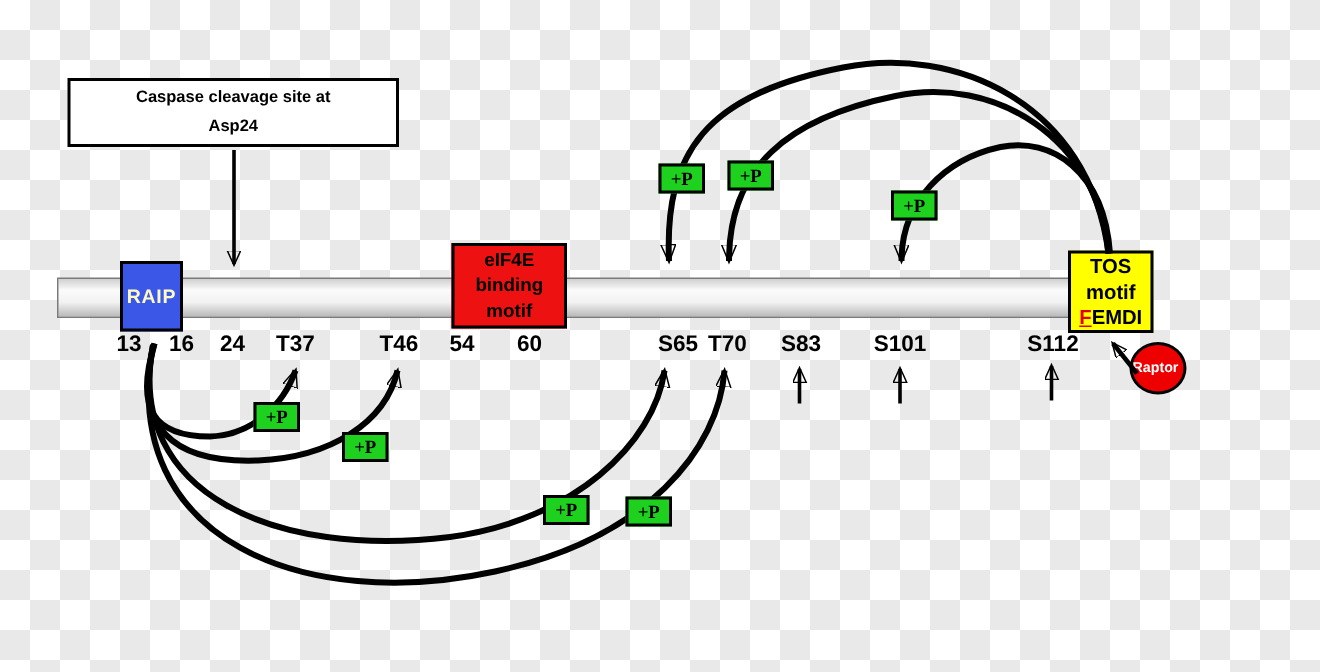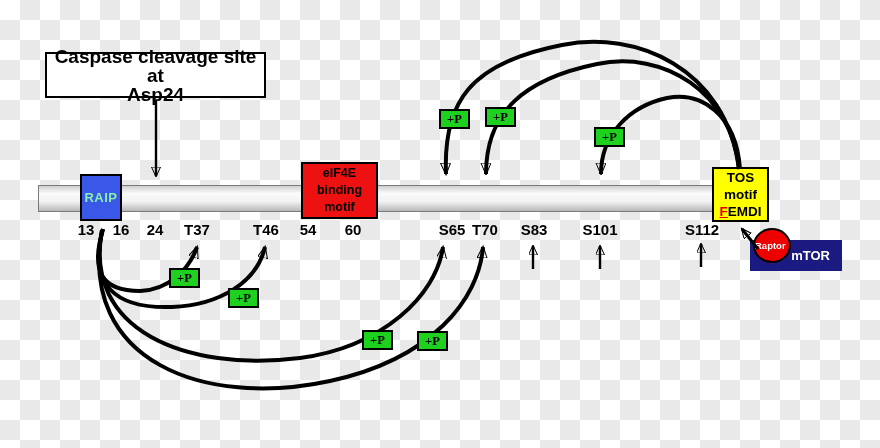--- a/index.html
+++ b/index.html
@@ -13,37 +13,37 @@
   
   .bar{
     position:absolute;left:38px;top:185px;width:676px;height:27px;
     border:1px solid #7a7a7a;box-sizing:border-box;
     background:linear-gradient(#cfcfcf 0%, #fbfbfb 30%, #f2f2f2 62%, #b9b9b9 100%);
     z-index:1;
   }
   
   .domain{position:absolute;box-sizing:border-box;display:flex;align-items:center;justify-content:center;text-align:center;z-index:2;}
   .raip{left:80px;top:174px;width:42px;height:47px;background:#3a57e8;border:2px solid #000;
-        color:#86efac;font-weight:bold;font-size:13px;letter-spacing:.5px;}
+        color:#fef9c3;font-weight:bold;font-size:13px;letter-spacing:.5px;}
   .eif4e{left:301px;top:162px;width:77px;height:57px;background:#ee1111;border:2px solid #000;
          color:#000000;font-weight:bold;font-size:12.5px;line-height:17px;flex-direction:column;}
   .tos{left:712px;top:167px;width:57px;height:55px;background:#ffff00;border:2px solid #000;
        color:#000;font-weight:bold;font-size:13.5px;line-height:17px;flex-direction:column;}
   .tos .f-red{color:#e00000;text-decoration:underline;text-decoration-color:#e00000;}
   
   .mtor{position:absolute;left:750px;top:240px;width:92px;height:31px;background:#1a1a80;z-index:2;
         display:flex;align-items:center;justify-content:flex-end;padding-right:12px;box-sizing:border-box;
         color:#fff;font-weight:bold;font-size:13px;}
   .raptor{position:absolute;left:753px;top:228px;width:38px;height:35px;border-radius:50%;
           background:#ee0000;border:2px solid #000;box-sizing:border-box;z-index:3;
           display:flex;align-items:center;justify-content:flex-start;color:#fff;font-weight:bold;font-size:9.5px;}
   
   .note{position:absolute;left:45px;top:52px;width:221px;height:46px;background:#fff;border:2px solid #000;
         box-sizing:border-box;z-index:2;display:flex;flex-direction:column;align-items:center;justify-content:center;
-        font-weight:bold;font-size:19px;line-height:19px;color:#000;text-align:center;}
+        font-weight:bold;font-size:11px;line-height:19px;color:#000;text-align:center;}
   
   .pos{position:absolute;top:221px;transform:translateX(-50%);font-weight:bold;font-size:15px;color:#000;z-index:2;white-space:nowrap;text-align:center;}
   
   .pp{position:absolute;width:31px;height:20px;background:#1fd11f;border:2px solid #000;box-sizing:border-box;
       display:flex;align-items:center;justify-content:center;z-index:4;
       font-family:"Liberation Serif",serif;font-weight:bold;font-size:12.5px;color:#000;}
   
   svg.overlay{position:absolute;left:0;top:0;z-index:3;pointer-events:none;}
   svg.overlay path{fill:none;stroke:#000;}
   .thick{stroke-width:4px;}
@@ -71,23 +71,20 @@
     <span>binding</span>
     <span>motif</span>
   </div>
 
   <div class="domain tos">
     <span>TOS</span>
     <span>motif</span>
     <span><span class="f-red">F</span><span>EMDI</span></span>
   </div>
 
-  <div class="mtor">
-    <span>mTOR</span>
-  </div>
   <div class="raptor">
     <span>Raptor</span>
   </div>
 
   <span class="pos" style="left:86px">13</span>
   <span class="pos" style="left:121px">16</span>
   <span class="pos" style="left:155px">24</span>
   <span class="pos" style="left:197px">T37</span>
   <span class="pos" style="left:266px">T46</span>
   <span class="pos" style="left:308px">54</span>

